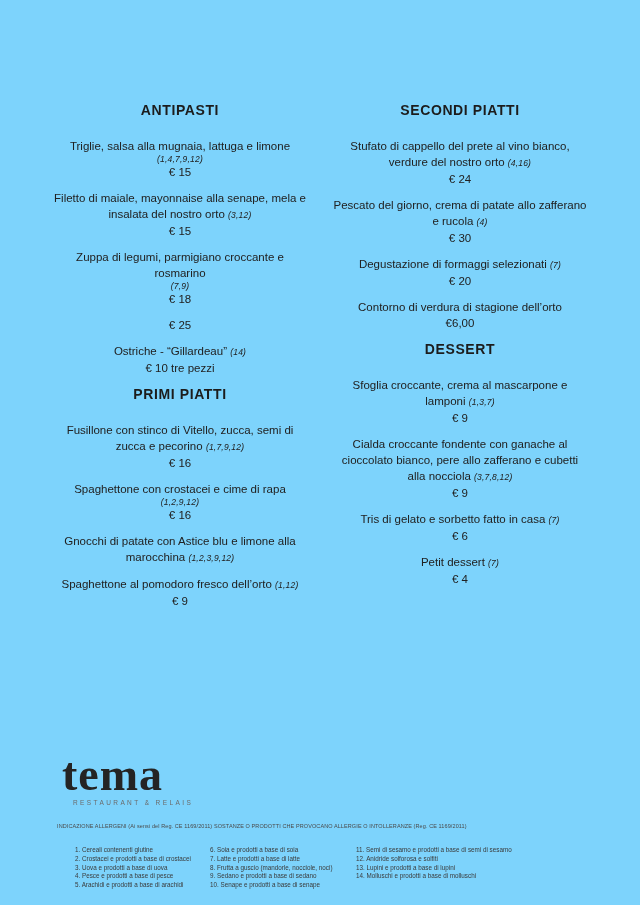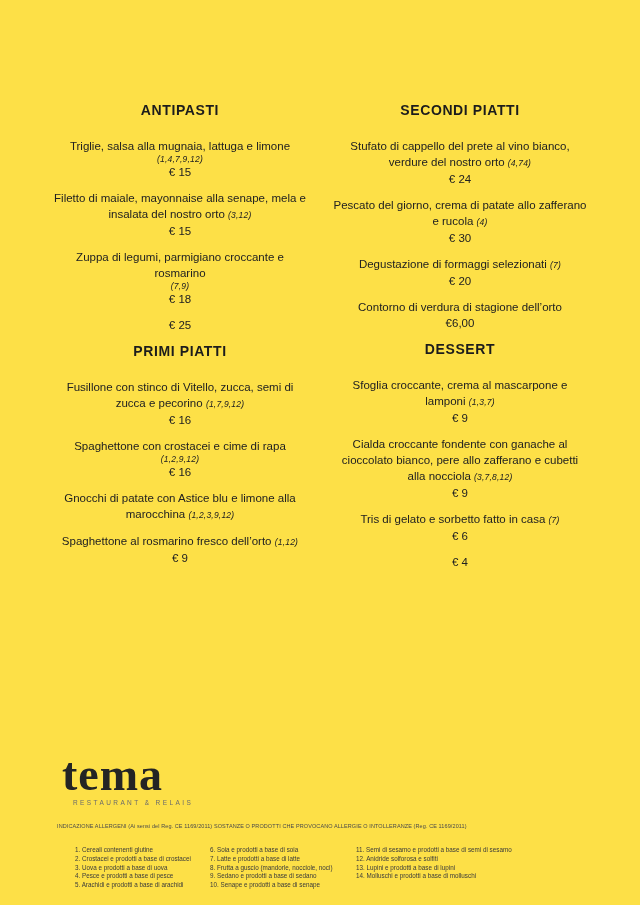--- a/index.html
+++ b/index.html
@@ -1,21 +1,21 @@
 <!DOCTYPE html>
 <html><head>
 <meta charset="utf-8">
 <style>
   * { margin: 0; padding: 0; box-sizing: border-box; }
   html, body { background: #ffffff; }
   .page {
     position: relative;
     width: 640px;
     height: 905px;
-    background: #fde047;
+    background: #7dd3fc;
     font-family: "Liberation Sans", sans-serif;
     color: #212121;
     overflow: hidden;
     text-decoration: underline;
   }
   .columns {
     position: absolute;
     top: 102px;
     left: 53px;
     display: flex;
@@ -107,20 +107,24 @@
         <div class="item">
           <div class="item-name"><span>Zuppa di legumi, parmigiano croccante e rosmarino</span></div>
           <div class="allergens allergens-line">(7,9)</div>
           <div class="price">€ 18</div>
         </div>
 
         <div class="item">
           <div class="price">€ 25</div>
         </div>
 
+        <div class="item">
+          <div class="item-name"><span>Ostriche - “Gillardeau”</span> <span class="allergens">(14)</span></div>
+          <div class="price">€ 10 tre pezzi</div>
+        </div>
       </div>
 
       <div class="section section--primi">
         <div class="section-title">PRIMI PIATTI</div>
 
         <div class="item">
           <div class="item-name"><span>Fusillone con stinco di Vitello, zucca, semi di zucca e pecorino</span> <span class="allergens">(1,7,9,12)</span></div>
           <div class="price">€ 16</div>
         </div>
 
@@ -128,34 +132,34 @@
           <div class="item-name"><span>Spaghettone con crostacei e cime di rapa</span></div>
           <div class="allergens allergens-line">(1,2,9,12)</div>
           <div class="price">€ 16</div>
         </div>
 
         <div class="item">
           <div class="item-name"><span>Gnocchi di patate con Astice blu e limone alla marocchina</span> <span class="allergens">(1,2,3,9,12)</span></div>
         </div>
 
         <div class="item">
-          <div class="item-name"><span>Spaghettone al rosmarino fresco dell’orto</span> <span class="allergens">(1,12)</span></div>
+          <div class="item-name"><span>Spaghettone al pomodoro fresco dell’orto</span> <span class="allergens">(1,12)</span></div>
           <div class="price">€ 9</div>
         </div>
       </div>
 
     </div>
 
     <div class="col">
 
       <div class="section">
         <div class="section-title">SECONDI PIATTI</div>
 
         <div class="item">
-          <div class="item-name"><span>Stufato di cappello del prete al vino bianco, verdure del nostro orto</span> <span class="allergens">(4,74)</span></div>
+          <div class="item-name"><span>Stufato di cappello del prete al vino bianco, verdure del nostro orto</span> <span class="allergens">(4,16)</span></div>
           <div class="price">€ 24</div>
         </div>
 
         <div class="item">
           <div class="item-name"><span>Pescato del giorno, crema di patate allo zafferano e rucola</span> <span class="allergens">(4)</span></div>
           <div class="price">€ 30</div>
         </div>
 
         <div class="item">
           <div class="item-name"><span>Degustazione di formaggi selezionati</span> <span class="allergens">(7)</span></div>
@@ -180,20 +184,21 @@
           <div class="item-name"><span>Cialda croccante fondente con ganache al cioccolato bianco, pere allo zafferano e cubetti alla nocciola</span> <span class="allergens">(3,7,8,12)</span></div>
           <div class="price">€ 9</div>
         </div>
 
         <div class="item">
           <div class="item-name"><span>Tris di gelato e sorbetto fatto in casa</span> <span class="allergens">(7)</span></div>
           <div class="price">€ 6</div>
         </div>
 
         <div class="item">
+          <div class="item-name"><span>Petit dessert</span> <span class="allergens">(7)</span></div>
           <div class="price">€ 4</div>
         </div>
       </div>
 
     </div>
   </div>
 
   <div class="logo">
     <div class="logo-wordmark">tema</div>
     <div class="logo-tagline">RESTAURANT &amp; RELAIS</div>

